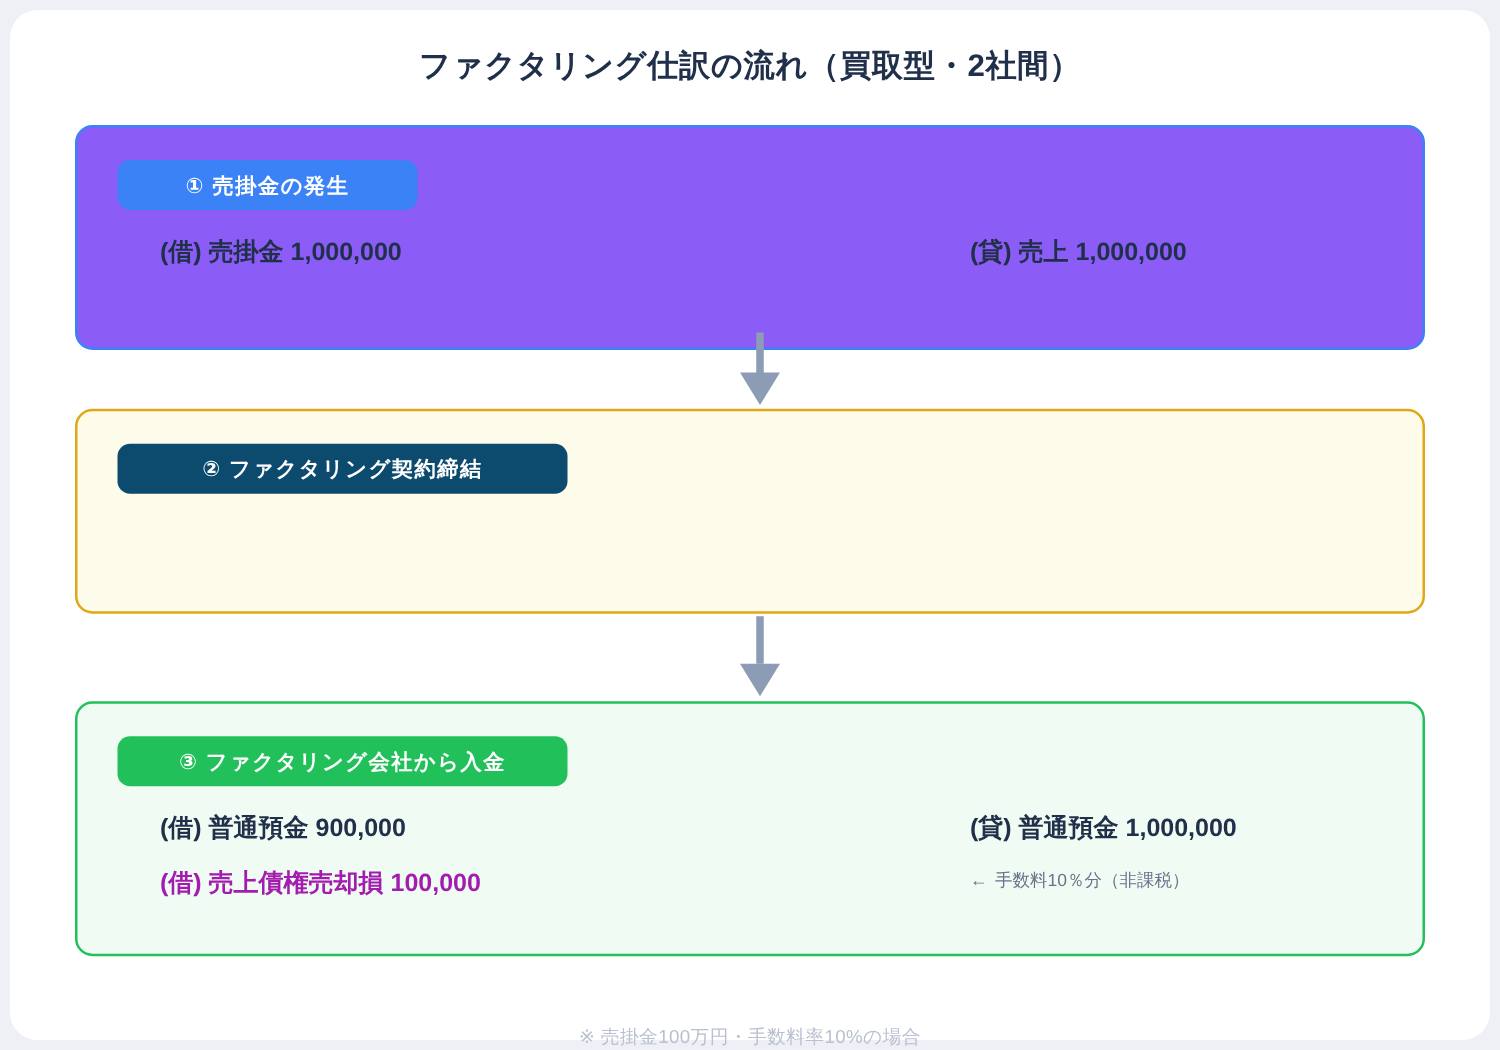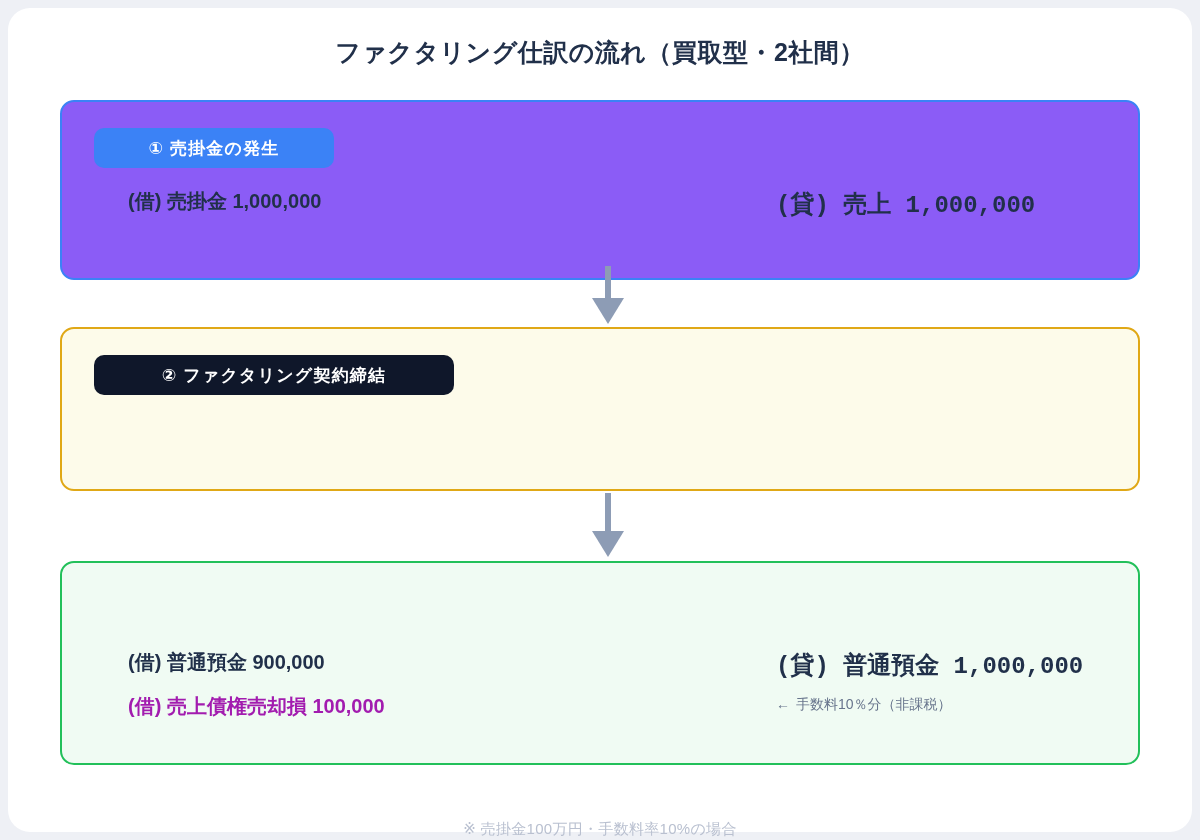--- a/index.html
+++ b/index.html
@@ -72,21 +72,21 @@
     align-items: center;
     justify-content: center;
     padding: 0 26px;
     color: #ffffff;
     font-size: 17px;
     font-weight: bold;
     letter-spacing: 1.2px;
     white-space: nowrap;
   }
   .step-1 .step-badge { background: #3b82f6; min-width: 240px; }
-  .step-2 .step-badge { background: #0f172a; min-width: 360px; }
+  .step-2 .step-badge { background: #0c4a6e; min-width: 360px; }
   .step-3 .step-badge { background: #22c05a; min-width: 360px; }
 
   
   .entries {
     position: absolute;
     left: 4px;
     top: 86px;
     width: 100%;
     margin-left: 32px;
   }
@@ -101,25 +101,24 @@
     font-size: 20px;
     font-weight: bold;
     color: #21304a;
     white-space: nowrap;
   }
   .entry-debit.is-loss { color: #a21caf; }
   .entry-credit {
     position: absolute;
     left: 678px;
     top: 0;
-    font-size: 24px;
+    font-size: 20px;
     font-weight: bold;
     color: #21304a;
     white-space: nowrap;
-    font-family: Liberation Mono, monospace;
   }
   .entry-note {
     position: absolute;
     left: 678px;
     top: 3px;
     font-size: 14px;
     font-weight: normal;
     color: #67748c;
     white-space: nowrap;
   }
@@ -190,20 +189,21 @@
   <div class="step-box step-2">
     <div class="step-badge">② ファクタリング契約締結</div>
   </div>
 
   <div class="connector connector-2">
     <div class="shaft"></div>
     <div class="head"></div>
   </div>
 
   <div class="step-box step-3">
+    <div class="step-badge">③ ファクタリング会社から入金</div>
     <div class="entries">
       <div class="entry-row">
         <span class="entry-debit">(借) 普通預金 900,000</span>
         <span class="entry-credit">(貸) 普通預金 1,000,000</span>
       </div>
       <div class="entry-row">
         <span class="entry-debit is-loss">(借) 売上債権売却損 100,000</span>
         <span class="entry-note">
           <span class="arrow-glyph">←</span><span>手数料10％分（非課税）</span>
         </span>

